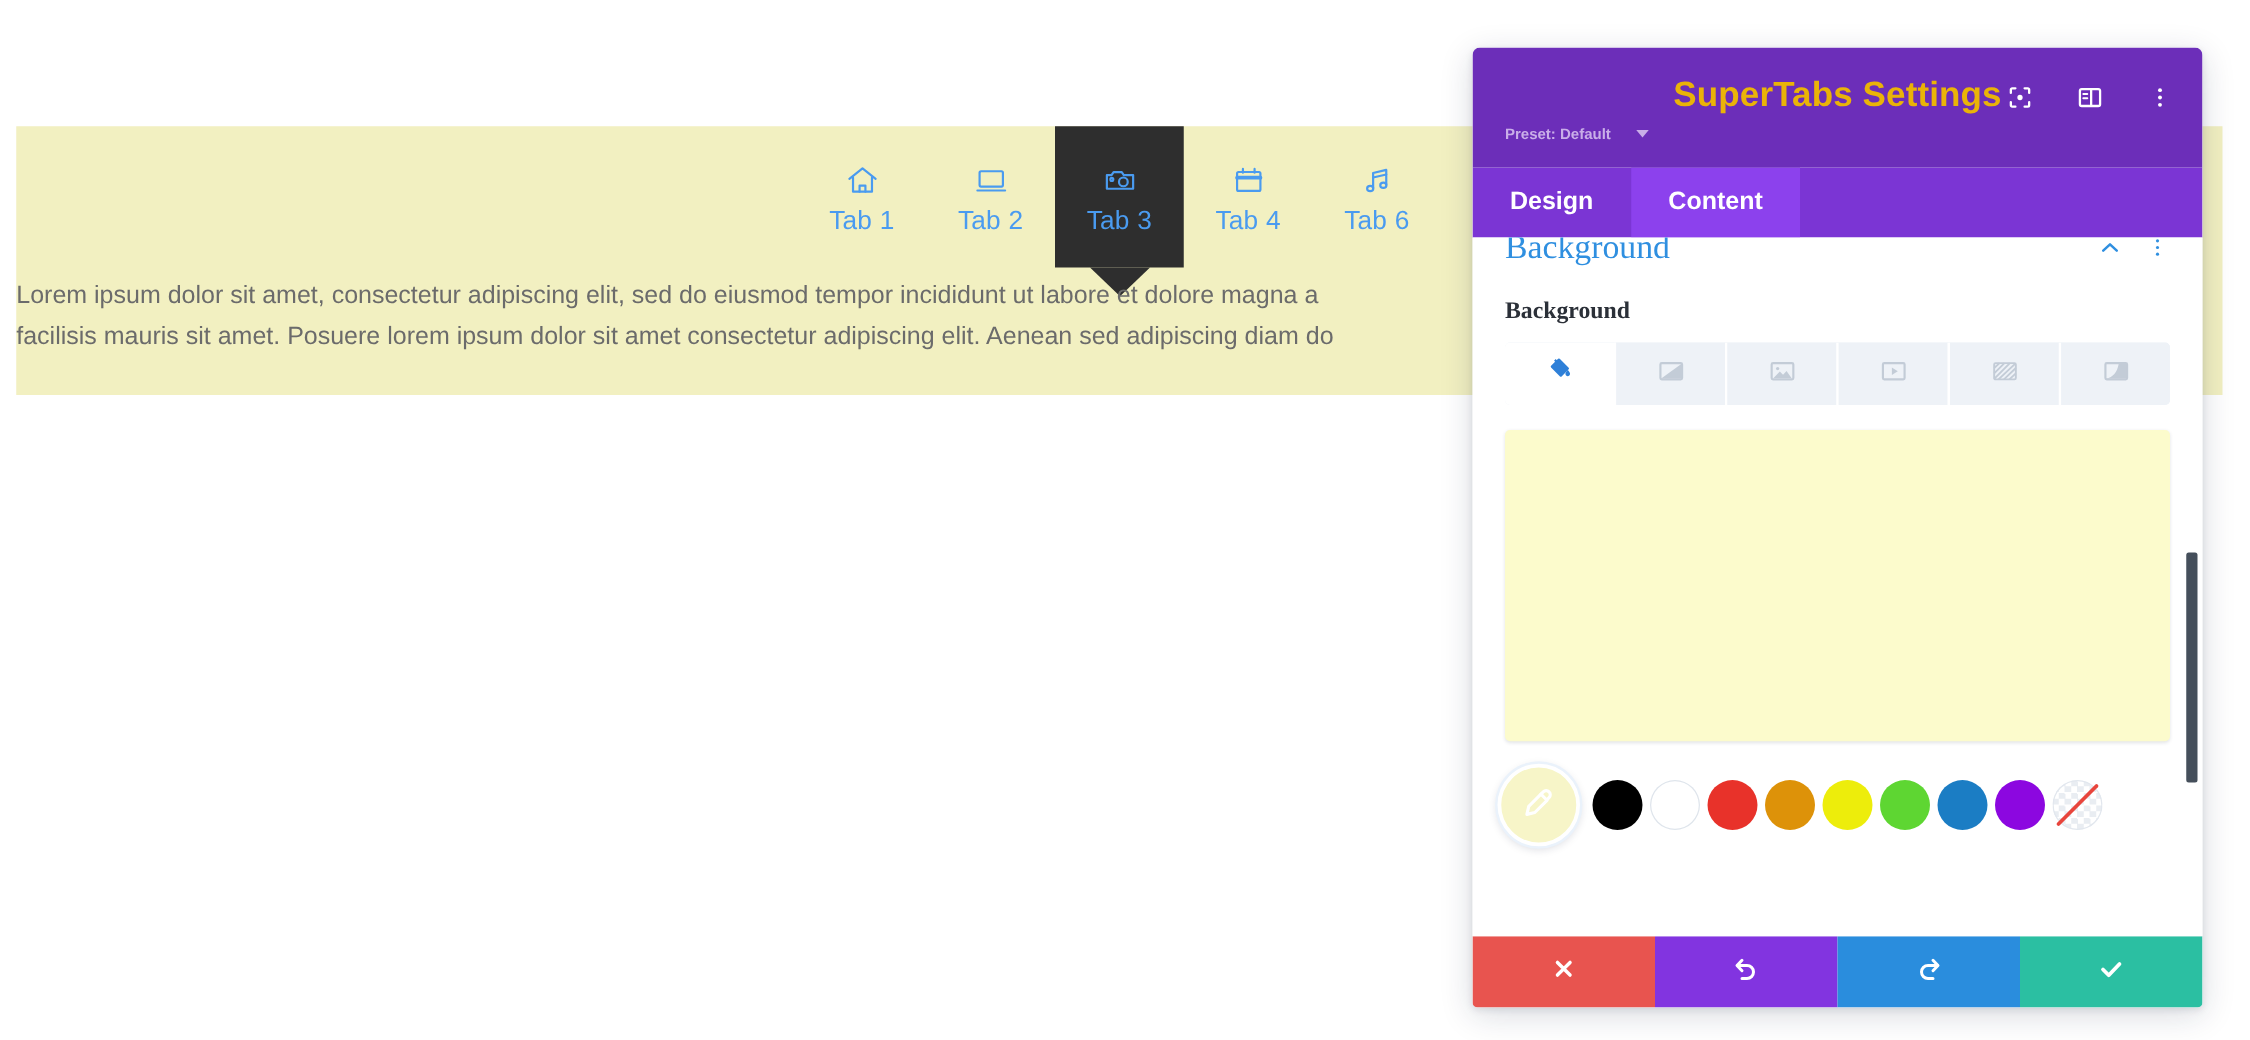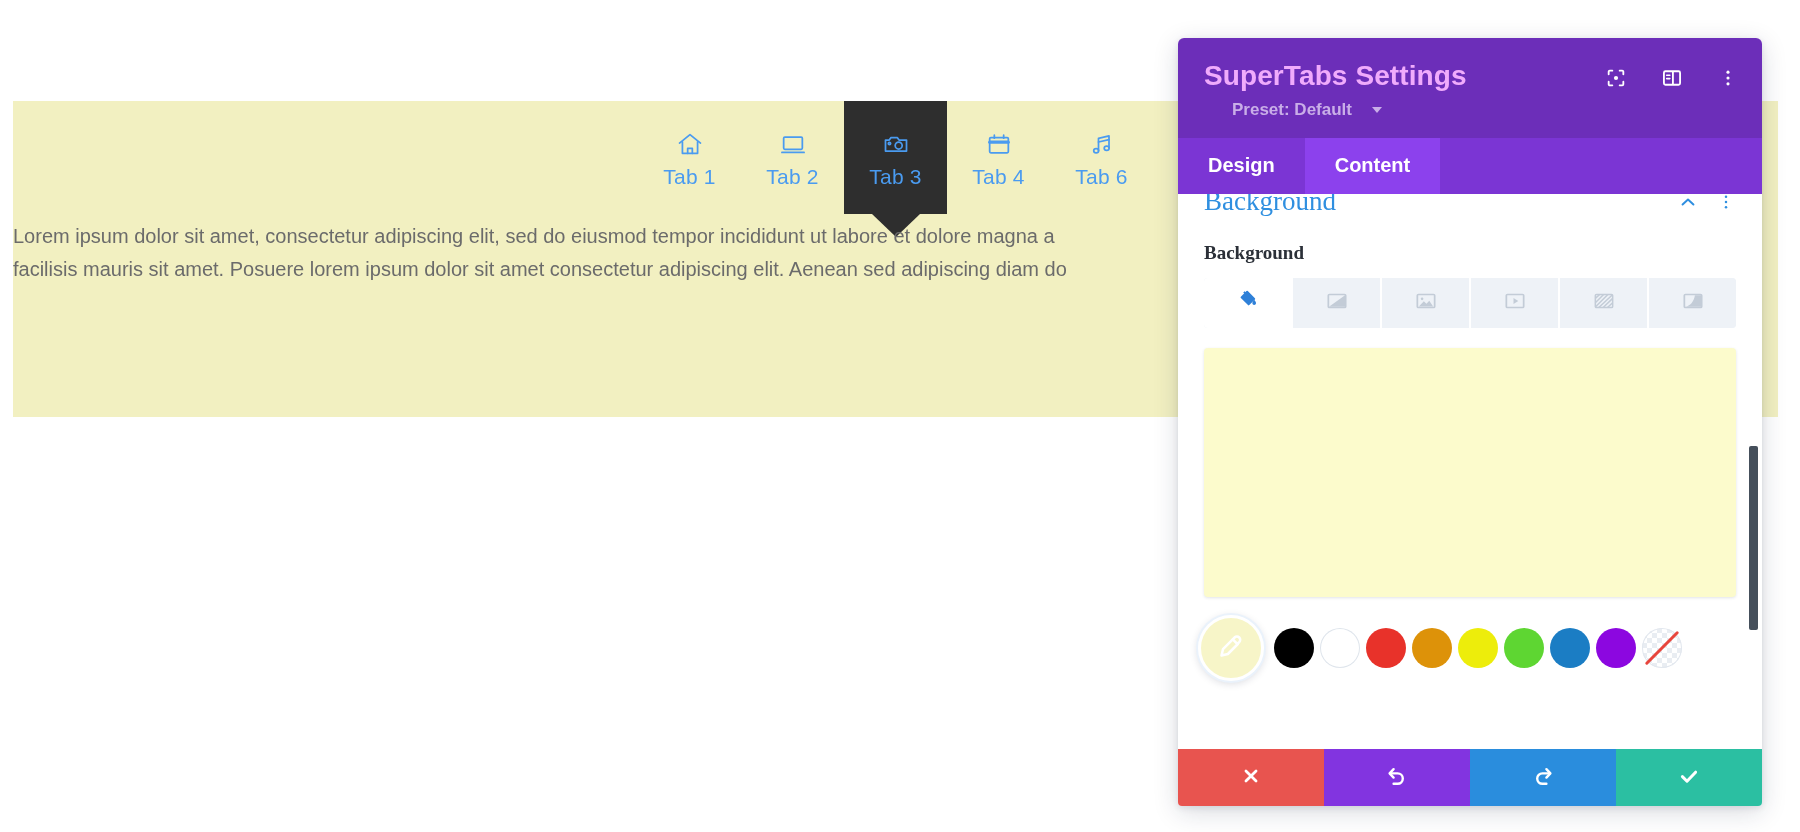--- a/index.html
+++ b/index.html
@@ -18,21 +18,21 @@
     height: 832px;
     background: #ffffff;
   }
 
   
   .module {
     position: absolute;
     left: 13px;
     top: 101px;
     width: 1765px;
-    height: 316px;
+    height: 215px;
     background: #f2f0c1;
   }
 
   .tabs-bar {
     position: absolute;
     left: 0;
     top: 0;
     width: 100%;
     height: 113px;
     display: flex;
@@ -112,36 +112,36 @@
     flex-direction: column;
   }
 
   .panel-header {
     background: #6c2eb9;
     padding: 22px 26px 18px 26px;
     position: relative;
     flex: 0 0 auto;
   }
   .panel-title {
-    color: #f0abfc;
+    color: #eab308;
     font-size: 28px;
     font-weight: bold;
     line-height: 1.15;
     letter-spacing: .1px;
+    text-align: center;
   }
   .panel-preset {
     margin-top: 8px;
     color: #c9aee8;
-    font-size: 17px;
+    font-size: 12px;
     font-weight: bold;
     display: inline-flex;
     align-items: center;
     gap: 20px;
     cursor: pointer;
-    margin-left: 28px;
   }
   .caret-down {
     width: 0; height: 0;
     border-left: 5px solid transparent;
     border-right: 5px solid transparent;
     border-top: 6px solid #c9aee8;
     display: inline-block;
   }
 
   .header-actions {

